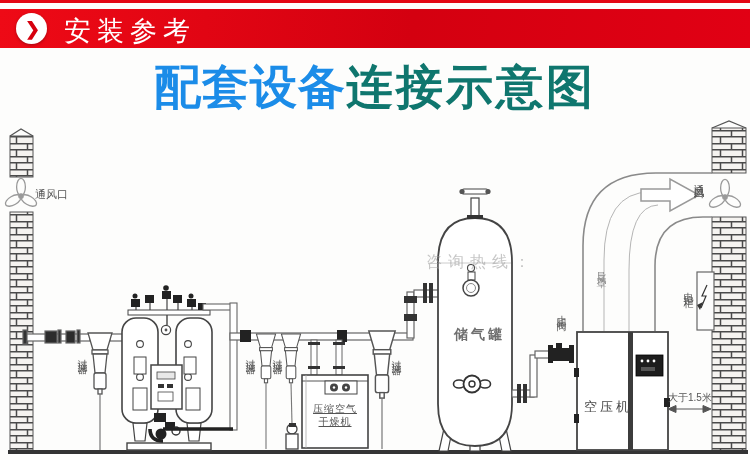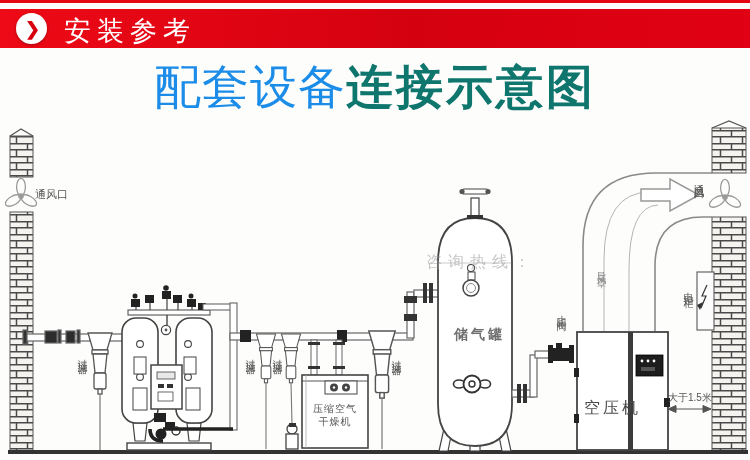--- a/index.html
+++ b/index.html
@@ -11,31 +11,31 @@
           background:linear-gradient(95deg,#ee0a16,#d40010 55%,#e10014);}
   .banner-circle{position:absolute;left:16px;top:4px;width:31px;height:31px;background:#fff;
           border-radius:50%;box-shadow:0 1px 3px rgba(0,0,0,.3);
           display:flex;align-items:center;justify-content:center;}
   .banner-chevron{color:#d6000e;font-weight:bold;font-size:18px;line-height:1;transform:translateX(1px);}
   .banner-label{position:absolute;left:64px;top:4px;color:#ffffff;font-size:27px;font-weight:normal;
           letter-spacing:6px;}
   
   .title{position:absolute;top:56px;left:0;width:750px;text-align:center;font-size:47px;
          white-space:nowrap;}
-  .title-blue{color:#1b8ce8;font-weight:400;letter-spacing:1px;}
+  .title-blue{color:#1b8ce8;font-weight:700;letter-spacing:1px;}
   .title-dark{color:#0f766e;font-weight:600;letter-spacing:3px;}
   
   .hlabel{position:absolute;font-size:11px;color:#555;line-height:1.1;white-space:nowrap;}
   .vlabel{position:absolute;writing-mode:vertical-rl;text-orientation:upright;font-size:10px;
           color:#555;letter-spacing:3px;line-height:1;}
   .dryer-label{position:absolute;left:302px;top:403px;width:66px;text-align:center;font-size:10px;
-          color:#555;line-height:12.5px;letter-spacing:1px;}
+          color:#555;line-height:12.5px;letter-spacing:1px;text-decoration:underline;}
   .tank-label{position:absolute;left:449px;top:326px;width:56px;text-align:right;font-size:14px;
           color:#6f6f6f;letter-spacing:3px;font-weight:bold;}
-  .comp-label{position:absolute;left:584px;top:398px;font-size:16px;color:#4a4a4a;letter-spacing:3px;text-align:right;}
+  .comp-label{position:absolute;left:584px;top:398px;font-size:13px;color:#4a4a4a;letter-spacing:3px;text-align:right;}
   .dist-label{position:absolute;left:668px;top:391px;font-size:10px;color:#555;}
   .watermark{position:absolute;left:426px;top:252px;font-size:16px;color:#a2a2a2;opacity:.6;
           letter-spacing:6px;white-space:nowrap;}
 </style>
 </head>
 <body>
 
 <svg width="750" height="460" viewBox="0 0 750 460" style="position:absolute;left:0;top:0;">
   <defs>
     <pattern id="brick" width="22" height="13" patternUnits="userSpaceOnUse">

